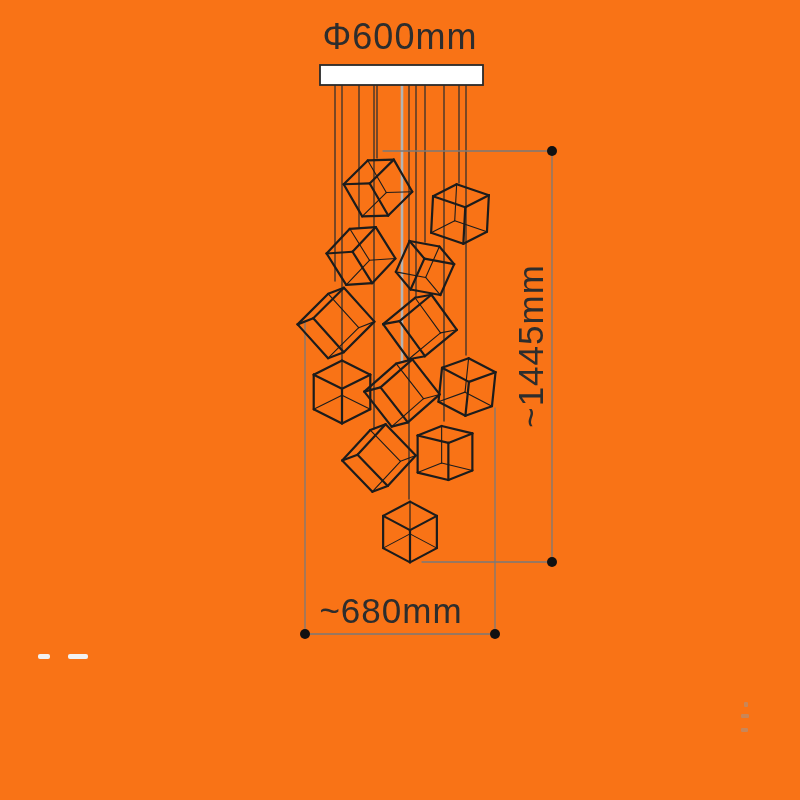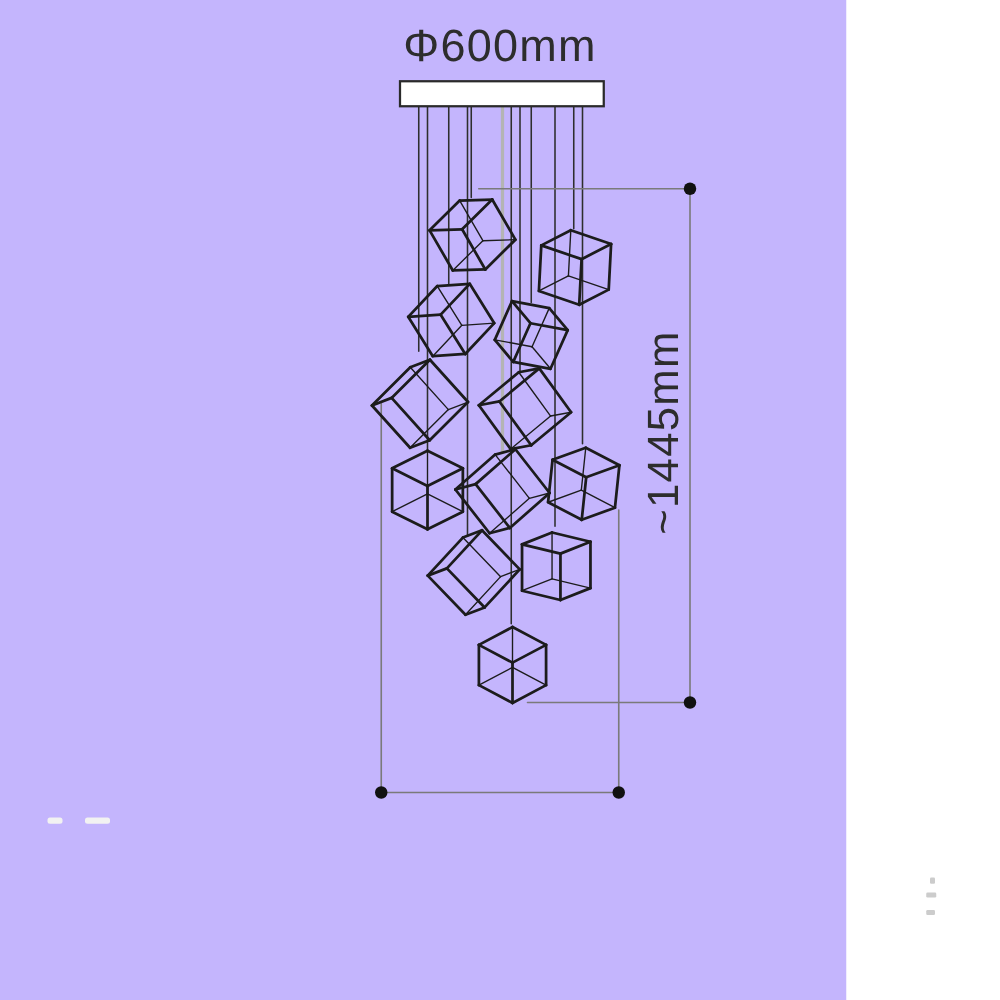--- a/index.html
+++ b/index.html
@@ -1,17 +1,17 @@
 <!DOCTYPE html>
 <html><head>
 <meta charset="utf-8">
 <style>
   html,body{margin:0;padding:0;background:#ffffff;}
   body{width:800px;height:800px;overflow:hidden;}
-  .stage{position:relative;width:677px;height:800px;background:#c4b5fd;
+  .stage{position:relative;width:800px;height:800px;background:#f97316;
          font-family:"Liberation Sans",sans-serif;}
   #drawing{position:absolute;left:0;top:0;}
   .lbl{position:absolute;color:#2d2d2d;letter-spacing:1px;white-space:nowrap;
        font-weight:400;}
   .title{left:400px;top:37px;transform:translate(-50%,-50%);font-size:36px;}
   .vert{left:531px;top:346px;transform:translate(-50%,-50%) rotate(-90deg);
         font-size:35px;}
   .horiz{left:391px;top:611px;transform:translate(-50%,-50%);font-size:35px;}
   .smudge{position:absolute;background:#f2f2f2;border-radius:2px;}
   .s1{left:38px;top:654px;width:12px;height:5px;}
@@ -190,19 +190,20 @@
       <line x1="436.8700576850888" y1="548.1129138269721" x2="436.8700576850888" y2="515.8870861730279" stroke="#1c1c1c" stroke-width="2.2" stroke-linecap="round"></line>
       <line x1="410" y1="501.64812497464186" x2="436.8700576850888" y2="515.8870861730279" stroke="#1c1c1c" stroke-width="2.2" stroke-linecap="round"></line>
       <circle cx="552" cy="151" r="5" fill="#111111"></circle>
       <circle cx="552" cy="562" r="5" fill="#111111"></circle>
       <circle cx="305" cy="634" r="5" fill="#111111"></circle>
       <circle cx="495" cy="634" r="5" fill="#111111"></circle>
     </svg>
 
   <div class="lbl title" style="color: rgb(45, 45, 45);">Φ600mm</div>
   <div class="lbl vert" style="color: rgb(45, 45, 45);">~1445mm</div>
+  <div class="lbl horiz" style="color: rgb(45, 45, 45);">~680mm</div>
 
   <div class="smudge s1"></div>
   <div class="smudge s2"></div>
   <div class="speck k1"></div>
   <div class="speck k2"></div>
   <div class="speck k3"></div>
 </div>
 
 </body></html>

